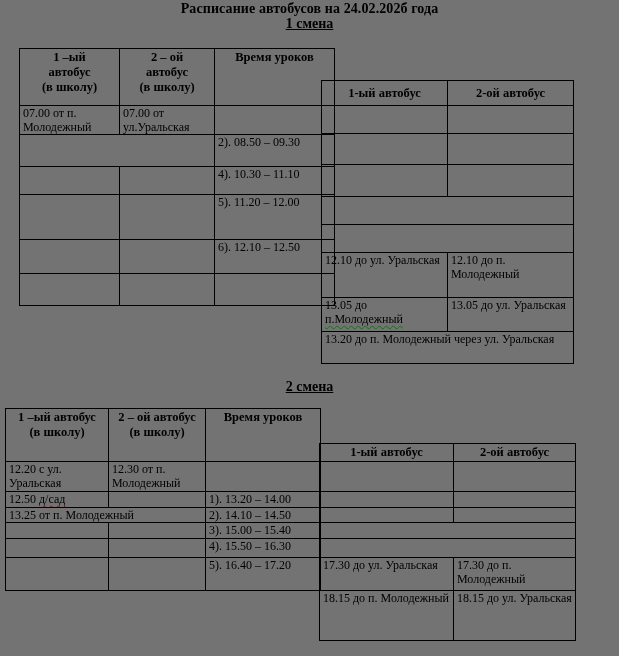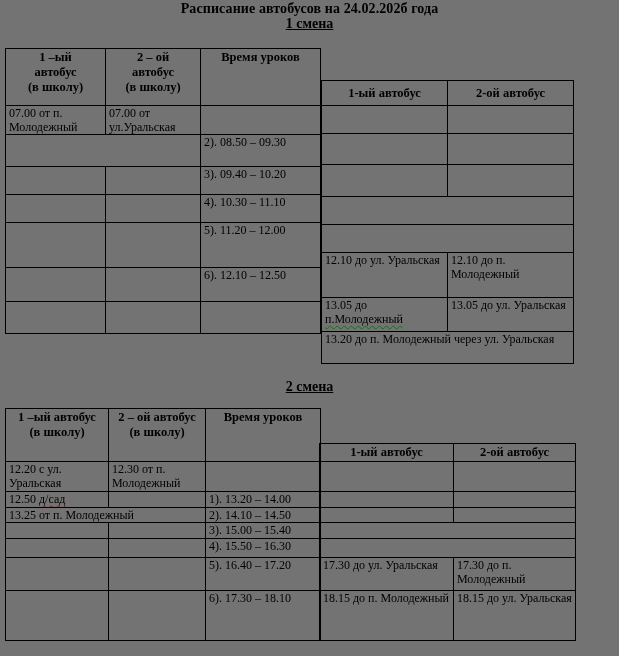--- a/index.html
+++ b/index.html
@@ -17,21 +17,21 @@
   td, th { border:1px solid #000; vertical-align:top; padding:0 2px 0 3px;
            font-size:12px; line-height:1.18; text-align:left; font-weight:normal;
            overflow:hidden; word-wrap:break-word; }
   th { text-align:center; font-weight:bold; font-size:12.5px; padding:1px 1px; }
   tr.vmid th { vertical-align:middle; padding:0 1px; }
 
   .wavy-red   { text-decoration:underline wavy #c00000; text-decoration-thickness:1px; text-underline-offset:2px; }
   .wavy-green { text-decoration:underline wavy #008000; text-decoration-thickness:1px; text-underline-offset:2px; }
 
   
-  #t1-left  { left:5px;   top:48px;  }
+  #t1-left  { left:19px;   top:48px;  }
   #t1-right { left:321px; top:80px;  }
   #t2-left  { left:5px;   top:408px; }
   #t2-right { left:319px; top:443px; }
 </style>
 </head>
 <body>
 
 <div class="page">
 
   <div class="title">Расписание автобусов на 24.02.202б года</div>
@@ -62,25 +62,20 @@
       <td><span>07.00 от</span> <span class="wavy-green">ул.Уральская</span></td>
       <td></td>
     </tr>
     <tr style="height:32px">
       <td colspan="2"></td>
       <td>2). 08.50 – 09.30</td>
     </tr>
     <tr style="height:28px">
       <td></td>
       <td></td>
-      <td>3). 09.40 – 10.20</td>
-    </tr>
-    <tr style="height:28px">
-      <td></td>
-      <td></td>
       <td>4). 10.30 – 11.10</td>
     </tr>
     <tr style="height:45px">
       <td></td>
       <td></td>
       <td>5). 11.20 – 12.00</td>
     </tr>
     <tr style="height:34px">
       <td></td>
       <td></td>
@@ -178,25 +173,20 @@
     <tr style="height:19px">
       <td></td>
       <td></td>
       <td>4). 15.50 – 16.30</td>
     </tr>
     <tr style="height:33px">
       <td></td>
       <td></td>
       <td>5). 16.40 – 17.20</td>
     </tr>
-    <tr style="height:50px">
-      <td></td>
-      <td></td>
-      <td>6). 17.30 – 18.10</td>
-    </tr>
   </tbody>
     </table>
 
   <table id="t2-right">
     <colgroup>
         <col style="width:134px">
         <col style="width:122px">
       </colgroup>
     <tbody>
         <tr class="vmid" style="height:18px">

